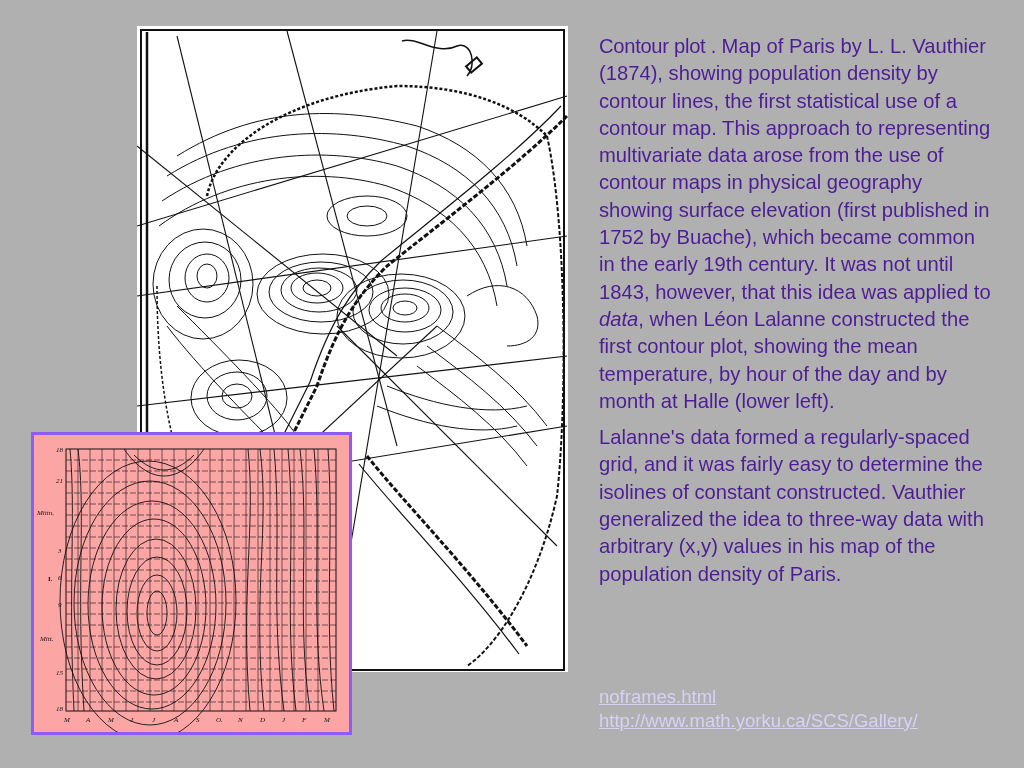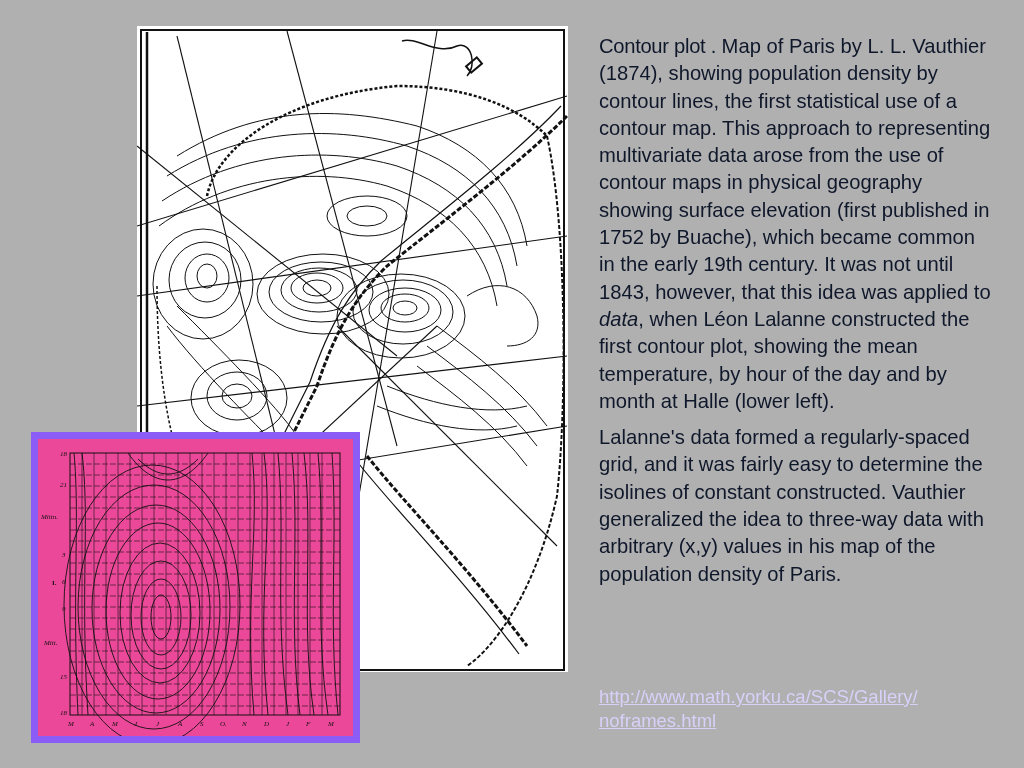--- a/index.html
+++ b/index.html
@@ -9,27 +9,27 @@
     position:relative;
     font-family:"Liberation Sans", sans-serif;
   }
   .map-figure {
     position:absolute; left:137px; top:26px; width:431px; height:646px;
     background:#ffffff;
   }
   .map-figure svg { display:block; width:100%; height:100%; }
   .inset-figure {
     position:absolute; left:31px; top:432px; width:315px; height:297px;
-    background:#ec4899;
-    border:7px solid #8b5cf6;
+    background:#fca5a5;
+    border:3px solid #8b5cf6;
   }
   .inset-figure svg { display:block; width:100%; height:100%; }
   .caption {
     position:absolute; left:599px; top:33px; width:395px;
-    color:#0f172a; font-size:20.2px; line-height:27.3px;
+    color:#4c1d95; font-size:20.2px; line-height:27.3px;
   }
   .caption p { margin:0 0 9px 0; }
   .caption .title { font-weight:normal; letter-spacing:-0.3px; }
   .caption em { font-style:italic; }
   .link {
     position:absolute; left:599px; top:685px; width:395px;
     font-size:18.5px; line-height:24px; color:#d8d0f8;
   }
   .link a { color:#d8d0f8; text-decoration:underline; }
   .link .cont { display:block; }
@@ -207,16 +207,16 @@
   </svg>
 </div>
 
 <div class="caption">
   <p><span class="title">Contour plot .</span><span> Map of Paris by L. L. Vauthier (1874), showing population density by contour lines, the first statistical use of a contour map. This approach to representing multivariate data arose from the use of contour maps in physical geography showing surface elevation (first published in 1752 by Buache), which became common in the early 19th century. It was not until 1843, however, that this idea was applied to </span><em>data</em><span>, when Léon Lalanne constructed the first contour plot, showing the mean temperature, by hour of the day and by month at Halle (lower left).</span></p>
   <p>Lalanne's data formed a regularly-spaced grid, and it was fairly easy to determine the isolines of constant constructed. Vauthier generalized the idea to three-way data with arbitrary (x,y) values in his map of the population density of Paris.</p>
 </div>
 
 <div class="link">
   <a>
+    <span class="cont">noframes.html</span>
     <span class="cont">http://www.math.yorku.ca/SCS/Gallery/</span>
-    <span class="cont">noframes.html</span>
   </a>
 </div>
 
 </body></html>

